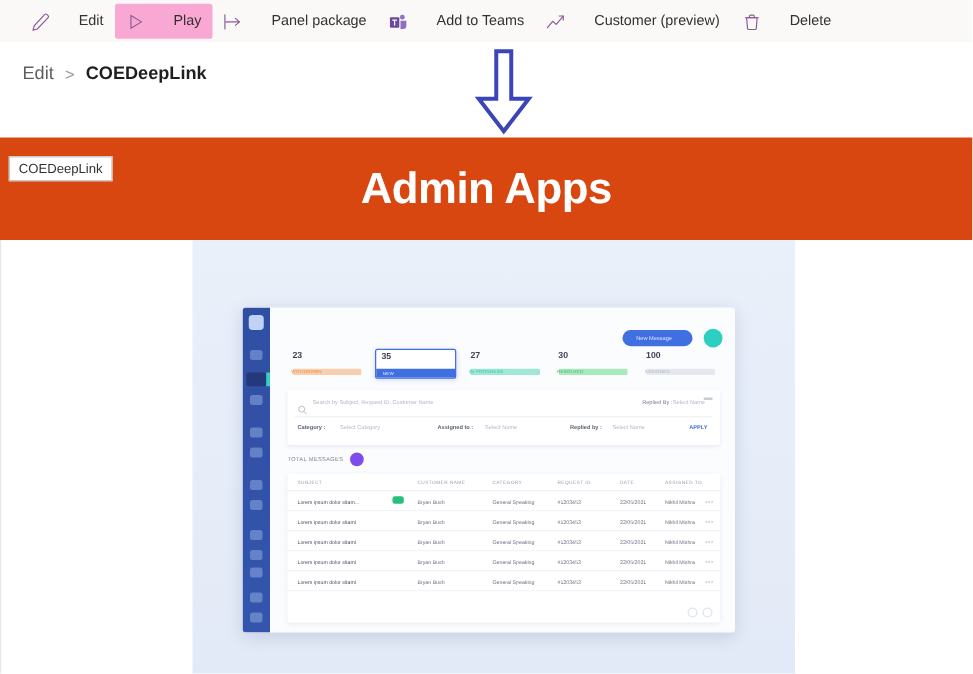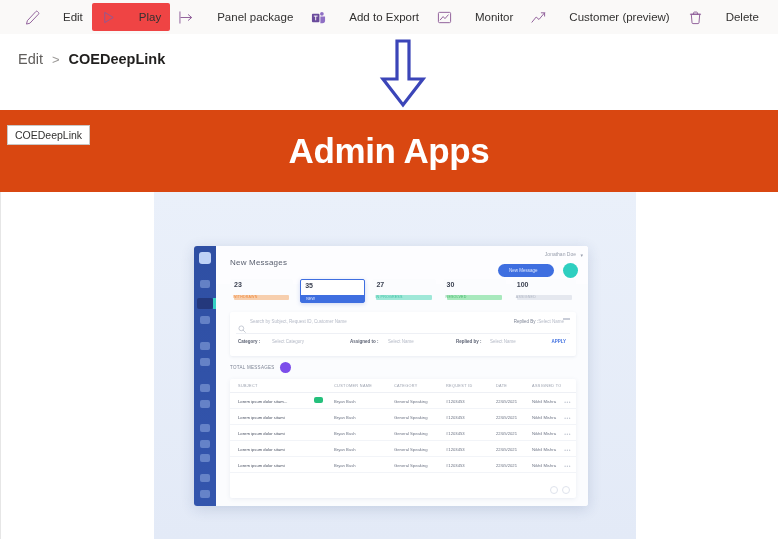--- a/index.html
+++ b/index.html
@@ -17,21 +17,21 @@
     background: #faf9f8;
     display: flex; align-items: center; gap: 0px;
     padding-left: 16px;
   }
   .cmd-item {
     display: flex; align-items: center; gap: 23px;
     height: 28px; padding: 0 9px;
     font-size: 11.5px; color: #323130; white-space: nowrap;
     cursor: pointer; border-radius: 2px;
   }
-  .cmd-item.hl { background: #ef4444; }
+  .cmd-item.hl { background: #f9a8d4; }
   .cmd-icon { width: 15px; height: 15px; display: inline-flex; align-items: center; justify-content: center; flex: 0 0 auto; }
   .cmd-icon svg { display: block; }
 
   
   .breadcrumb {
     position: absolute; left: 0; top: 34px; width: 778px; height: 50px;
     display: flex; align-items: center; padding-left: 18px; gap: 9px;
     background: #fff;
   }
   .bc-link { font-size: 14.5px; color: #605e5c; cursor: pointer; }
@@ -178,32 +178,23 @@
 
     <div class="cmd-item">
       <span class="cmd-icon">
         <svg width="15" height="15" viewBox="0 0 16 16">
             <rect x="1" y="4" width="8" height="9" rx="1" fill="#6a4b9c"></rect>
             <circle cx="11.6" cy="4" r="2" fill="#8f6fc4"></circle>
             <path d="M10 7h5v4.2A2.8 2.8 0 0 1 12.2 14H10z" fill="#8f6fc4"></path>
             <path d="M3 6.5h4M5 6.5V11" stroke="#fff" stroke-width="1"></path>
           </svg>
       </span>
-      <span>Add to Export</span>
-    </div>
-
-    <div class="cmd-item">
-      <span class="cmd-icon">
-        <svg width="15" height="15" viewBox="0 0 16 16">
-            <rect x="1.5" y="2.5" width="13" height="11" rx="1.2" fill="none" stroke="#8c5a96" stroke-width="1"></rect>
-            <path d="M3.5 10.5 6.5 7l2 2.2L12 5.2" fill="none" stroke="#8c5a96" stroke-width="1" stroke-linecap="round" stroke-linejoin="round"></path>
-          </svg>
-      </span>
-      <span>Monitor</span>
-    </div>
+      <span>Add to Teams</span>
+    </div>
+
 
     <div class="cmd-item">
       <span class="cmd-icon">
         <svg width="15" height="15" viewBox="0 0 16 16">
             <path d="M1 13 5.5 7.5l3 2.6L14.5 3" fill="none" stroke="#8c5a96" stroke-width="1" stroke-linecap="round" stroke-linejoin="round"></path>
             <path d="M11 3h3.5v3.5" fill="none" stroke="#8c5a96" stroke-width="1" stroke-linecap="round" stroke-linejoin="round"></path>
           </svg>
       </span>
       <span>Customer (preview)</span>
     </div>
@@ -255,25 +246,20 @@
       <div class="mk-ico" style="top:154px"></div>
       <div class="mk-ico" style="top:178px"></div>
       <div class="mk-ico" style="top:194px"></div>
       <div class="mk-ico" style="top:208px"></div>
       <div class="mk-ico" style="top:228px"></div>
       <div class="mk-ico" style="top:244px"></div>
     </div>
 
     <div class="mock-main">
 
-      <div class="mk-top">
-        <div class="mk-title">New Messages</div>
-        <div class="mk-user">Jonathan Doe</div>
-        <div class="mk-caret">▾</div>
-      </div>
       <div class="mk-btn">
         <span class="mk-btn-txt">New Message</span>
       </div>
       <div class="mk-avatar"></div>
 
       <div class="mk-stats">
         <div class="mk-stat">
           <div class="mk-num">23</div>
           <div class="mk-bar" style="background:#f7cfae"></div>
           <div class="mk-lbl" style="color:#f08a3c">WITHDRAWN</div>

